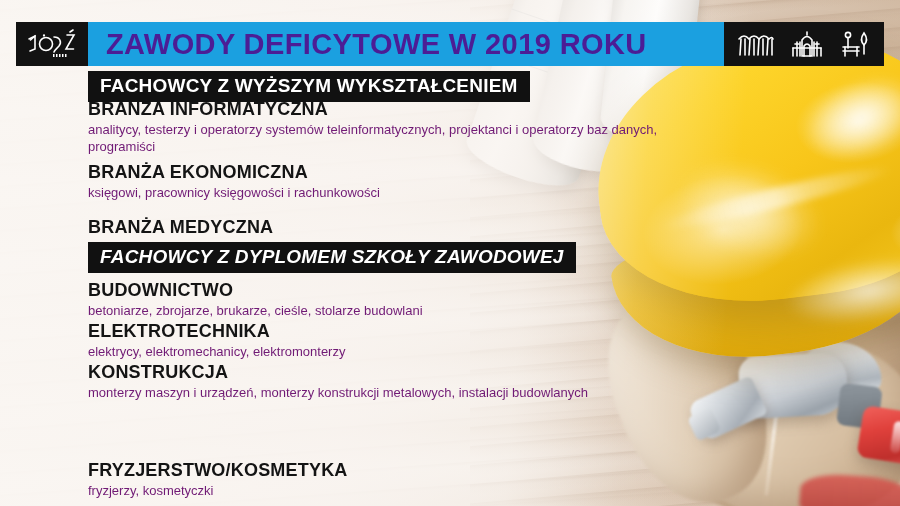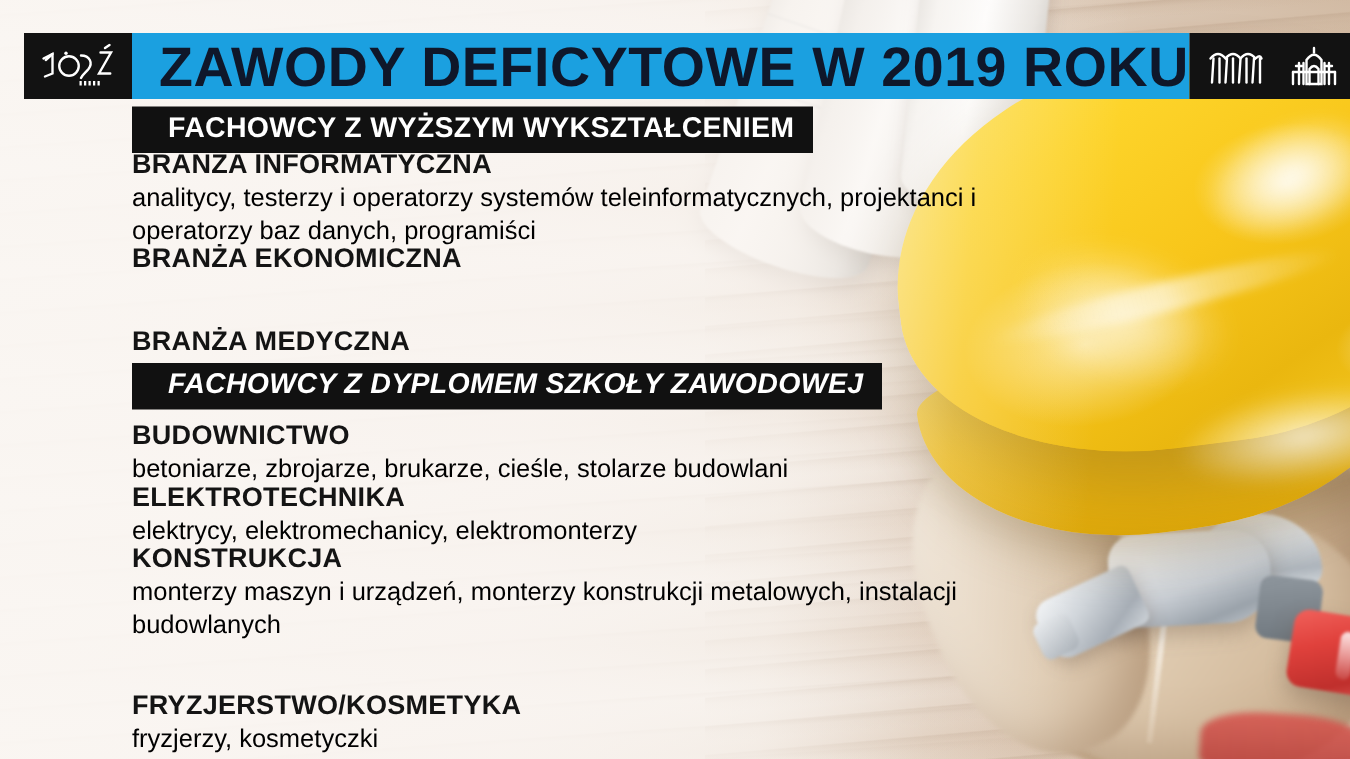--- a/index.html
+++ b/index.html
@@ -224,53 +224,53 @@
   .logo-box{
     width:72px;background:#121212;
     display:flex;align-items:center;justify-content:center;flex:none;
   }
   .logo-mark{width:56px;height:30px;display:block;}
   .title-blue{
     flex:1 1 auto;background:#1ba0e0;
     display:flex;align-items:center;padding-left:18px;
   }
   .title-blue h1{
-    margin:0;color:#0f172a;
-    font-size:37px;font-weight:bold;letter-spacing:0.4px;
+    margin:0;color:#4c1d95;
+    font-size:29px;font-weight:bold;letter-spacing:0.4px;
     line-height:1;white-space:nowrap;
     font-family:"Liberation Sans", sans-serif;
   }
   .icons-box{
     width:160px;background:#121212;flex:none;
     display:flex;align-items:center;justify-content:space-evenly;
   }
   .icons-box svg{display:block;}
 
   
   .section-head{
     display:inline-block;
     background:#111111;color:#ffffff;
     font-size:19px;font-weight:bold;letter-spacing:0.2px;
-    padding:4px 12px 5px 24px;
+    padding:4px 12px 5px 12px;
     white-space:nowrap;
     font-family:"Liberation Sans", sans-serif;
   }
   .sec1{position:absolute;top:71px;left:88px;}
   .sec2{position:absolute;top:242px;left:88px;font-style:italic;}
 
   .group{position:absolute;left:88px;}
   .g-title{
     margin:0 0 1px 0;
     font-size:18px;font-weight:bold;color:#141414;
     letter-spacing:0.2px;
     font-family:"Liberation Sans", sans-serif;
   }
   .g-desc{
     margin:0;
-    font-size:17px;color:#000000;line-height:1.32;
+    font-size:13px;color:#701a75;line-height:1.32;
     font-family:"Liberation Sans", sans-serif;
     max-width:620px;
   }
   .p1{top:99px;}
   .p2{top:162px;}
   .p3{top:217px;}
   .p4{top:280px;}
   .p5{top:321px;}
   .p6{top:362px;}
   .p7{top:404px;}
@@ -403,20 +403,21 @@
 
     <div class="section-head sec1">FACHOWCY Z WYŻSZYM WYKSZTAŁCENIEM</div>
 
     <div class="group p1">
       <p class="g-title">BRANŻA INFORMATYCZNA</p>
       <p class="g-desc">analitycy, testerzy i operatorzy systemów teleinformatycznych, projektanci i operatorzy baz danych, programiści</p>
     </div>
 
     <div class="group p2">
       <p class="g-title">BRANŻA EKONOMICZNA</p>
+      <p class="g-desc">księgowi, pracownicy księgowości i rachunkowości</p>
     </div>
 
     <div class="group p3">
       <p class="g-title">BRANŻA MEDYCZNA</p>
       <p class="g-desc">księgowości, położne</p>
     </div>
 
     <div class="section-head sec2">FACHOWCY Z DYPLOMEM SZKOŁY ZAWODOWEJ</div>
 
     <div class="group p5">

